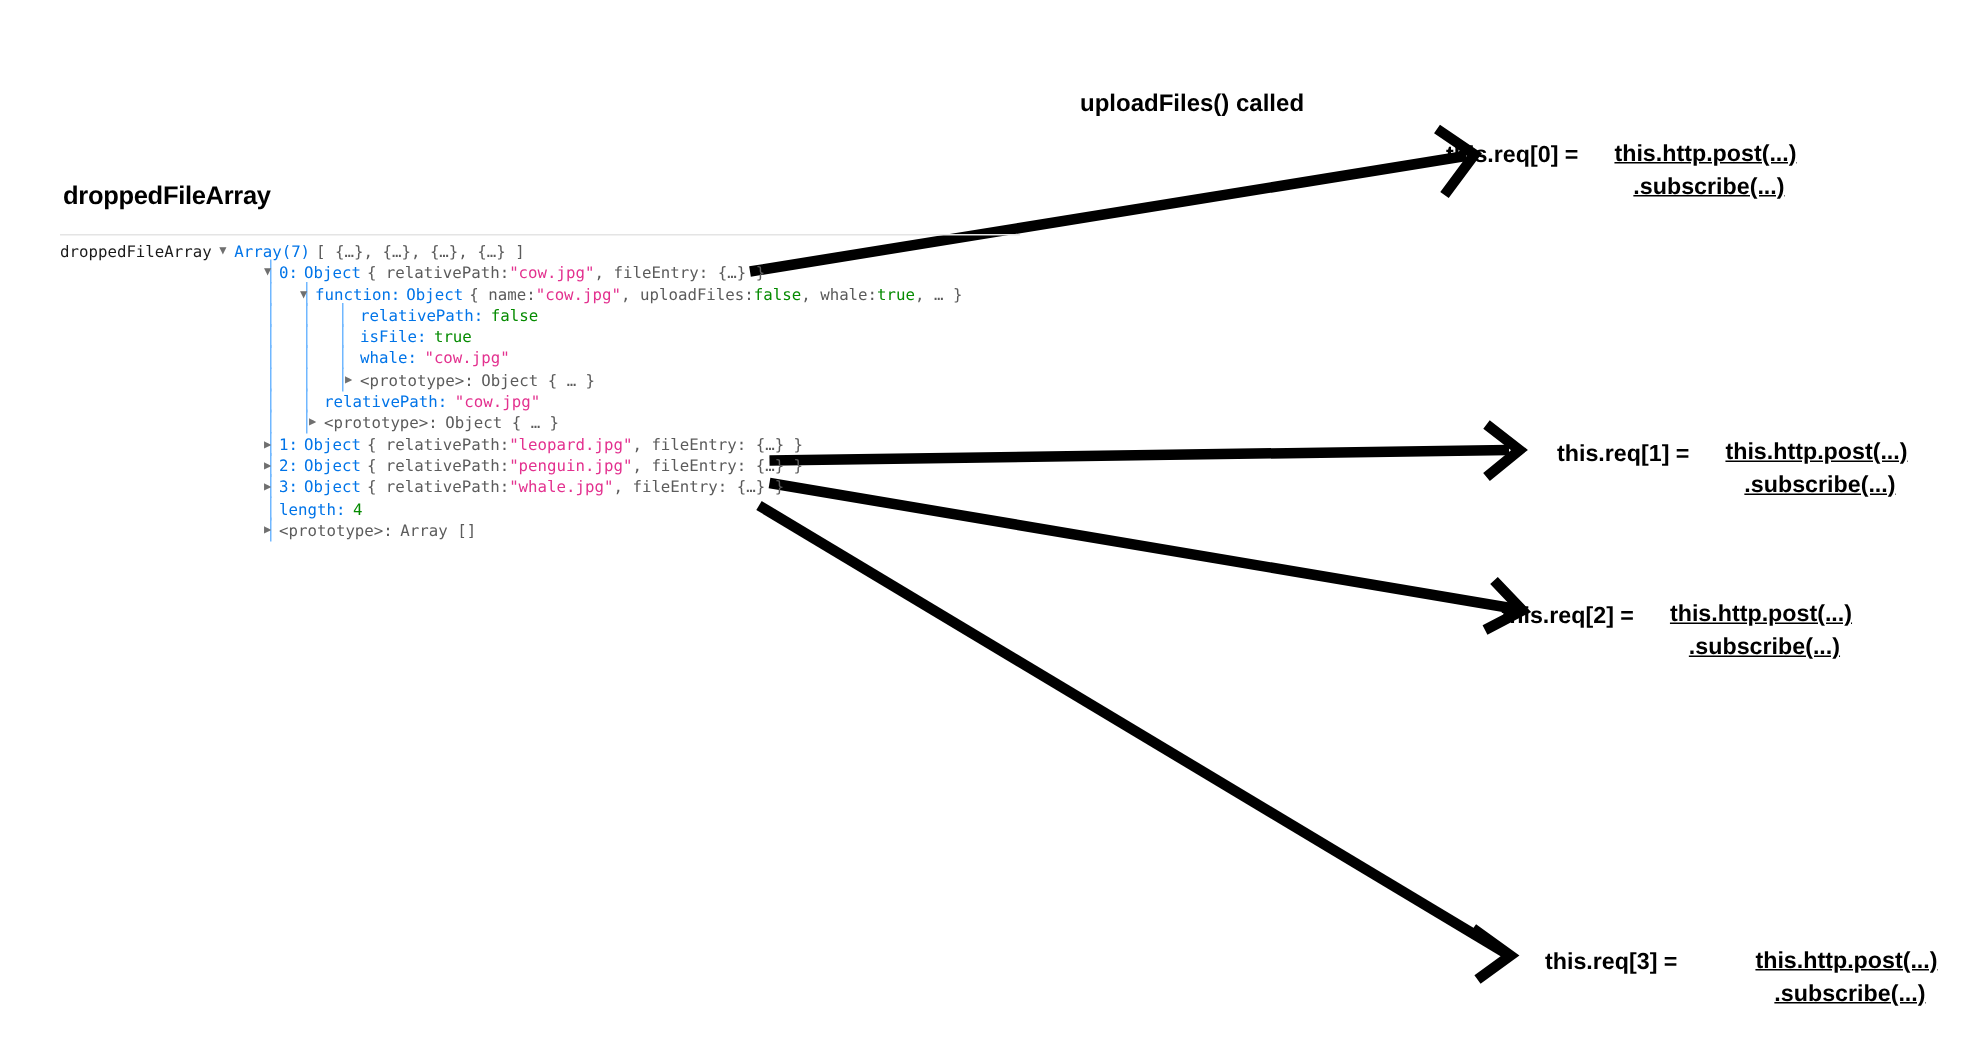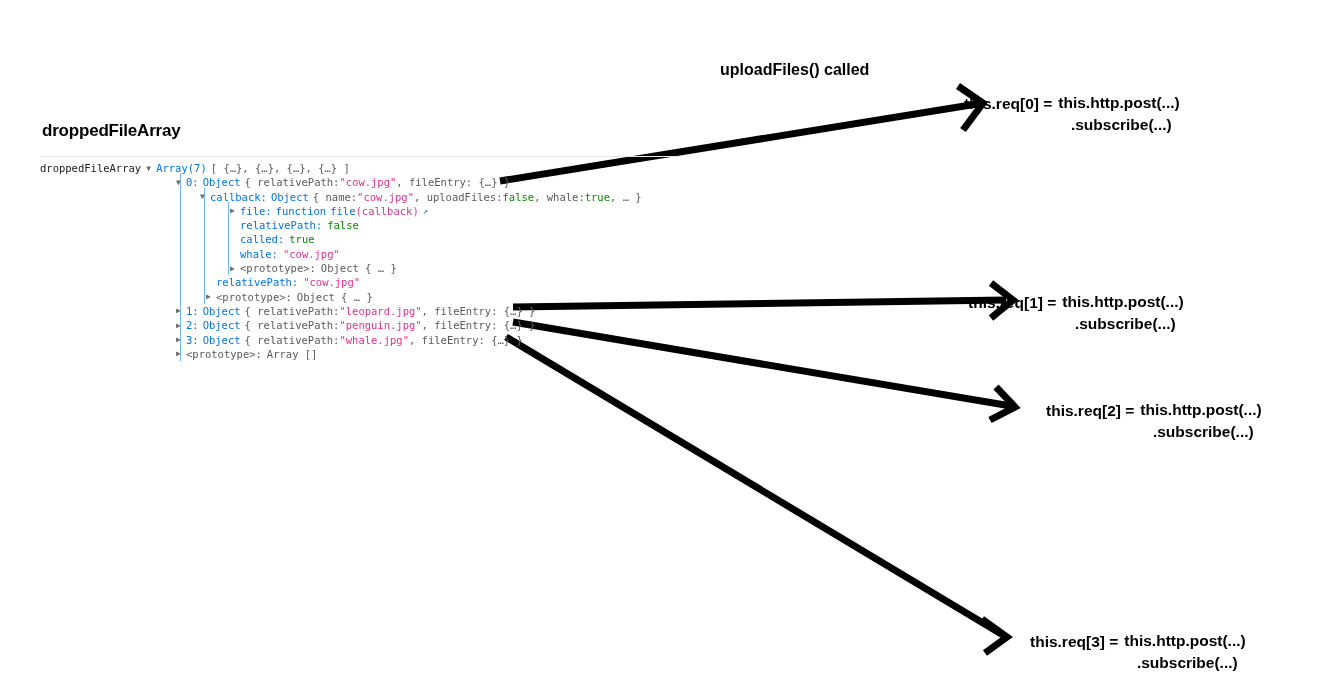--- a/index.html
+++ b/index.html
@@ -46,32 +46,33 @@
     white-space: nowrap;
     display: flex;
     align-items: flex-start;
   }
   .req-lhs {
     padding-top: 1px;
   }
   .req-rhs {
     display: flex;
     flex-direction: column;
-    margin-left: 6px;
+    margin-left: 24px;
+    text-decoration: underline;
   }
   .req-rhs .line2 {
     margin-top: 4px;
     align-self: flex-end;
     padding-right: 8px;
   }
 
   #req-0 { left: 964px; top: 94px; }
-  #req-1 { left: 968px; top: 293px; }
-  #req-2 { left: 1046px; top: 401px; }
-  #req-3 { left: 1030px; top: 632px; }
+  #req-1 { left: 1038px; top: 293px; }
+  #req-2 { left: 1001px; top: 401px; }
+  #req-3 { left: 1030px; top: 632px; gap: 28px; }
 
   
   #arrows {
     position: absolute;
     left: 0;
     top: 0;
     width: 1319px;
     height: 699px;
     pointer-events: none;
   }
@@ -211,65 +212,50 @@
       <span class="punct">{ relativePath: </span>
       <span class="str">"cow.jpg"</span>
       <span class="punct">, fileEntry: {…} }</span>
     </div>
 
     <div class="crow">
       <span class="rail" style="left:140px"></span>
       <span class="rail" style="left:164px"></span>
       <span class="ind" style="width:160px"></span>
       <span class="twisty open"></span>
-      <span class="key">callback:</span>
+      <span class="key">function:</span>
       <span class="ind" style="width:4px"></span>
       <span class="objlabel">Object</span>
       <span class="ind" style="width:4px"></span>
       <span class="punct">{ name: </span>
       <span class="str">"cow.jpg"</span>
       <span class="punct">, uploadFiles: </span>
       <span class="bool">false</span>
       <span class="punct">, whale: </span>
       <span class="bool">true</span>
       <span class="punct">, … }</span>
     </div>
 
-    <div class="crow">
-      <span class="rail" style="left:140px"></span>
-      <span class="rail" style="left:164px"></span>
-      <span class="rail" style="left:188px"></span>
-      <span class="ind" style="width:190px"></span>
-      <span class="twisty closed"></span>
-      <span class="key">file:</span>
-      <span class="ind" style="width:4px"></span>
-      <span class="fnkw">function</span>
-      <span class="ind" style="width:4px"></span>
-      <span class="fnkw">file</span>
-      <span class="fnname">(callback)</span>
-      <span class="ind" style="width:4px"></span>
-      <span class="linkarrow">↗</span>
-    </div>
 
     <div class="crow">
       <span class="rail" style="left:140px"></span>
       <span class="rail" style="left:164px"></span>
       <span class="rail" style="left:188px"></span>
       <span class="ind" style="width:200px"></span>
       <span class="key">relativePath:</span>
       <span class="ind" style="width:5px"></span>
       <span class="bool">false</span>
     </div>
 
     <div class="crow">
       <span class="rail" style="left:140px"></span>
       <span class="rail" style="left:164px"></span>
       <span class="rail" style="left:188px"></span>
       <span class="ind" style="width:200px"></span>
-      <span class="key">called:</span>
+      <span class="key">isFile:</span>
       <span class="ind" style="width:5px"></span>
       <span class="bool">true</span>
     </div>
 
     <div class="crow">
       <span class="rail" style="left:140px"></span>
       <span class="rail" style="left:164px"></span>
       <span class="rail" style="left:188px"></span>
       <span class="ind" style="width:200px"></span>
       <span class="key">whale:</span>
@@ -339,20 +325,27 @@
       <span class="twisty closed"></span>
       <span class="key">3:</span>
       <span class="ind" style="width:4px"></span>
       <span class="objlabel">Object</span>
       <span class="ind" style="width:4px"></span>
       <span class="punct">{ relativePath: </span>
       <span class="str">"whale.jpg"</span>
       <span class="punct">, fileEntry: {…} }</span>
     </div>
 
+    <div class="crow">
+      <span class="rail" style="left:140px"></span>
+      <span class="ind" style="width:146px"></span>
+      <span class="key">length:</span>
+      <span class="ind" style="width:5px"></span>
+      <span class="num">4</span>
+    </div>
 
     <div class="crow">
       <span class="rail" style="left:140px"></span>
       <span class="ind" style="width:136px"></span>
       <span class="twisty closed"></span>
       <span class="proto">&lt;prototype&gt;:</span>
       <span class="ind" style="width:5px"></span>
       <span class="punct">Array []</span>
     </div>
 

